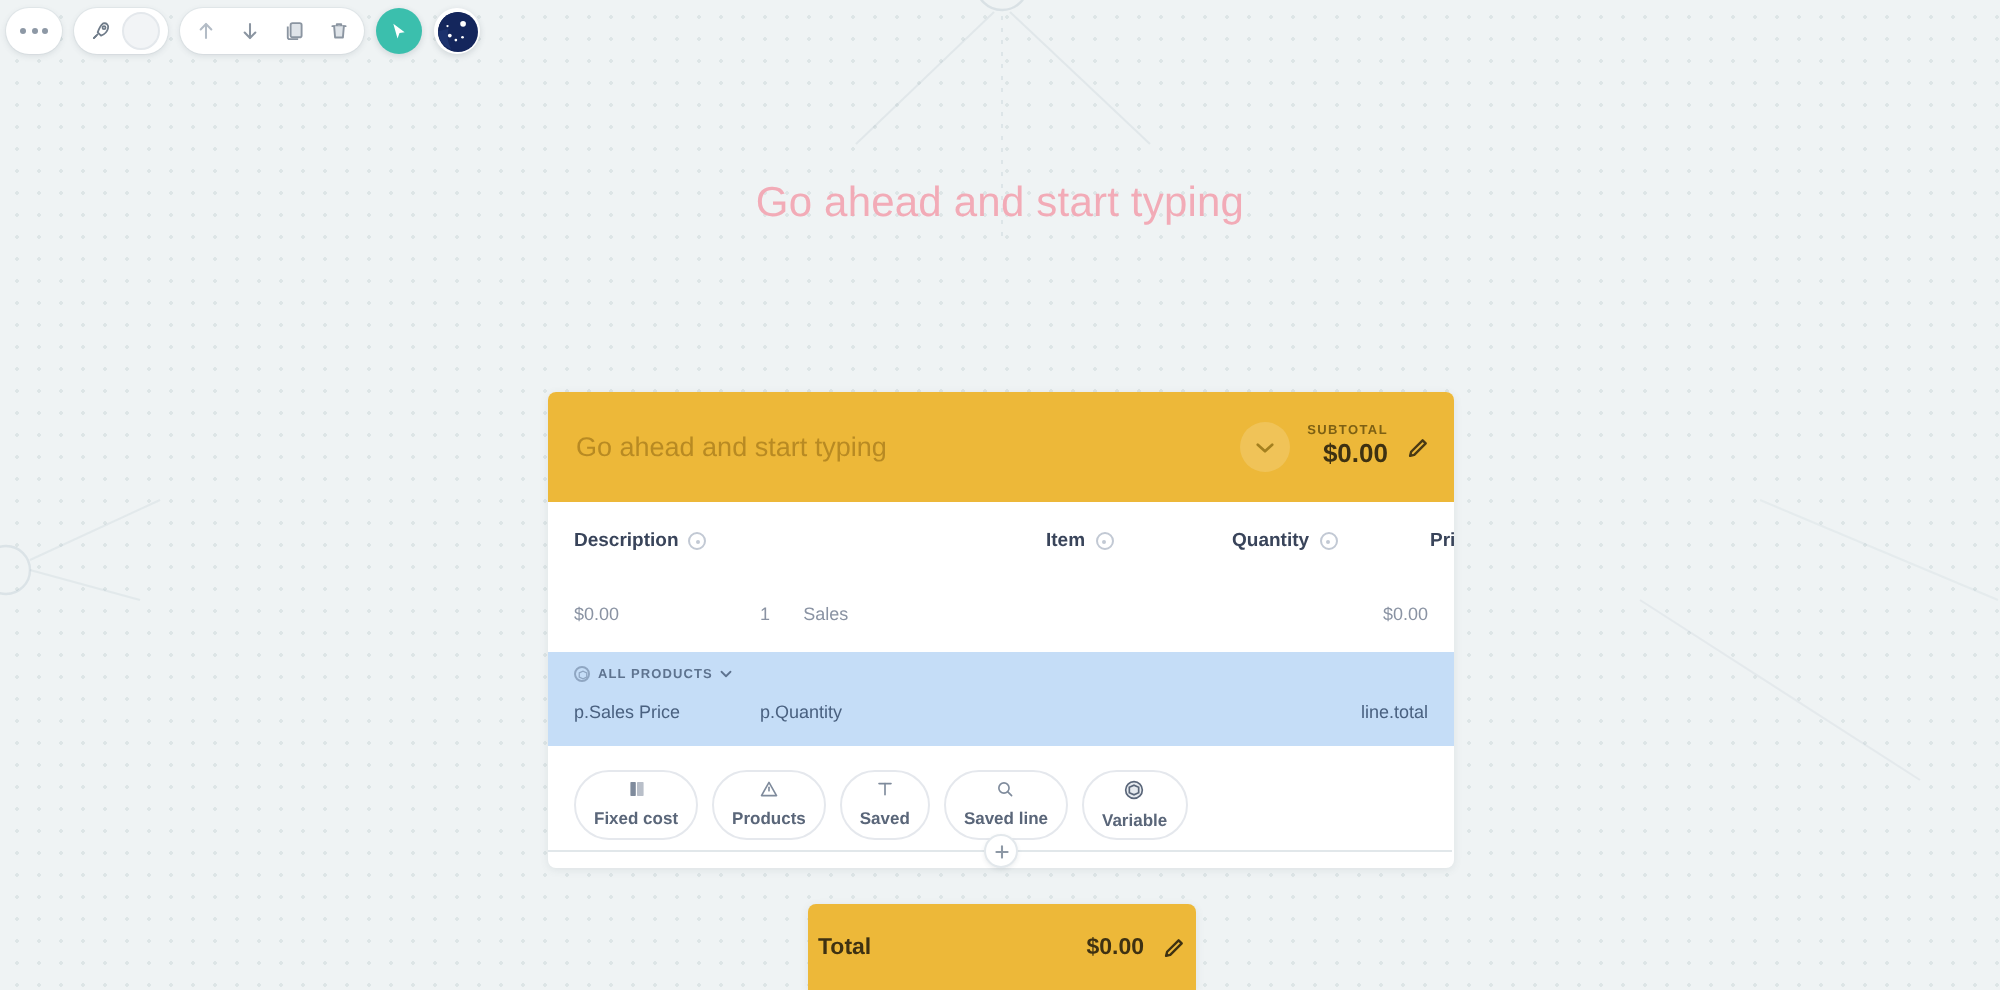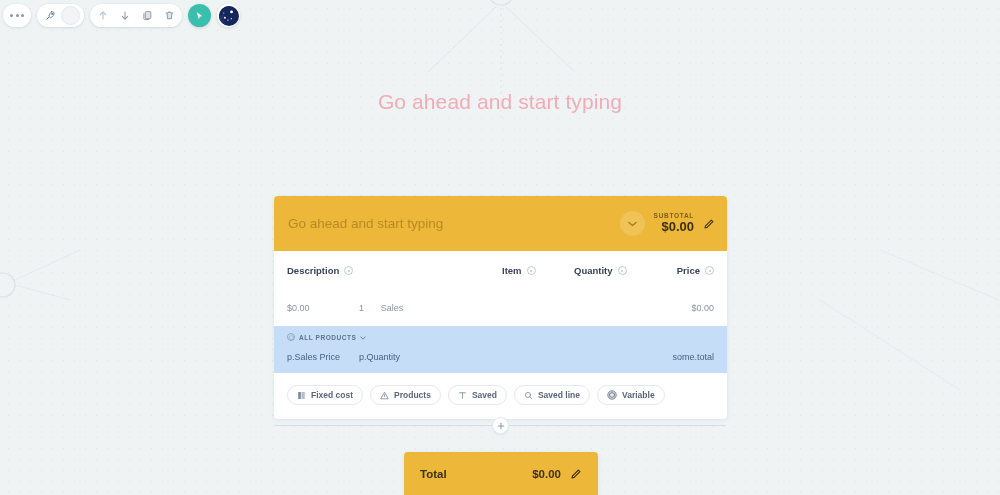--- a/index.html
+++ b/index.html
@@ -138,21 +138,21 @@
   }
   #subtotal-value {
     font-size: 13px;
     font-weight: bold;
     color: #3e3112;
   }
   .pencil { cursor: pointer; color: #4a3a14; display:flex; align-items:center; }
 
   
   #table-area { padding: 14px 13px 0 13px; }
-  .row { display: flex; align-items: center; }
+  .row { display: flex; align-items: center; gap: 21px; }
   .col-desc  { flex: 0 0 215px; }
   .col-item  { flex: 0 0 72px; }
   .col-qty   { flex: 0 0 78px; }
   .col-price { flex: 1; text-align: right; }
 
   #table-head { padding-bottom: 0; }
   #table-head .hcell {
     font-size: 9.5px;
     font-weight: bold;
     color: #39445a;
@@ -227,20 +227,21 @@
     display: flex; align-items: center; gap: 5px;
     border: 1px solid #e5e8ed;
     border-radius: 999px;
     padding: 4px 9px;
     font-size: 8.5px;
     color: #5a6679;
     font-weight: bold;
     background: #fff;
     cursor: pointer;
     white-space: nowrap;
+    flex-direction: column;
   }
   .pill svg { display: block; flex: none; }
 
   
   #add-btn {
     position: absolute;
     left: 492px;
     top: 417px;
     width: 17px; height: 17px;
     border-radius: 50%;
@@ -265,21 +266,21 @@
   #total-bar {
     position: absolute;
     left: 404px;
     top: 452px;
     width: 194px;
     height: 43px;
     background: #edb839;
     border-radius: 4px 4px 0 0;
     display: flex;
     align-items: center;
-    padding: 0 16px;
+    padding: 0 5px;
     box-shadow: 0 1px 4px rgba(70,90,100,0.10);
   }
   #total-label { flex: 1; font-size: 11.5px; font-weight: bold; color: #3e3112; }
   #total-value { font-size: 11.5px; font-weight: bold; color: #3e3112; margin-right: 9px; }
 </style>
 </head>
 <body>
 
 <div id="canvas">
 
@@ -449,21 +450,21 @@
           </span>
         </div>
         <div class="row">
           <div class="col-item">
             <span class="val">p.Sales Price</span>
           </div>
           <div class="col-qty">
             <span class="val">p.Quantity</span>
           </div>
           <div class="col-price">
-            <span class="val">some.total</span>
+            <span class="val">line.total</span>
           </div>
         </div>
       </div>
 
     </div>
 
     <div id="actions">
       <div class="pill">
         <span>
           <svg width="9" height="9" viewBox="0 0 12 12" fill="#7f8b9c">

